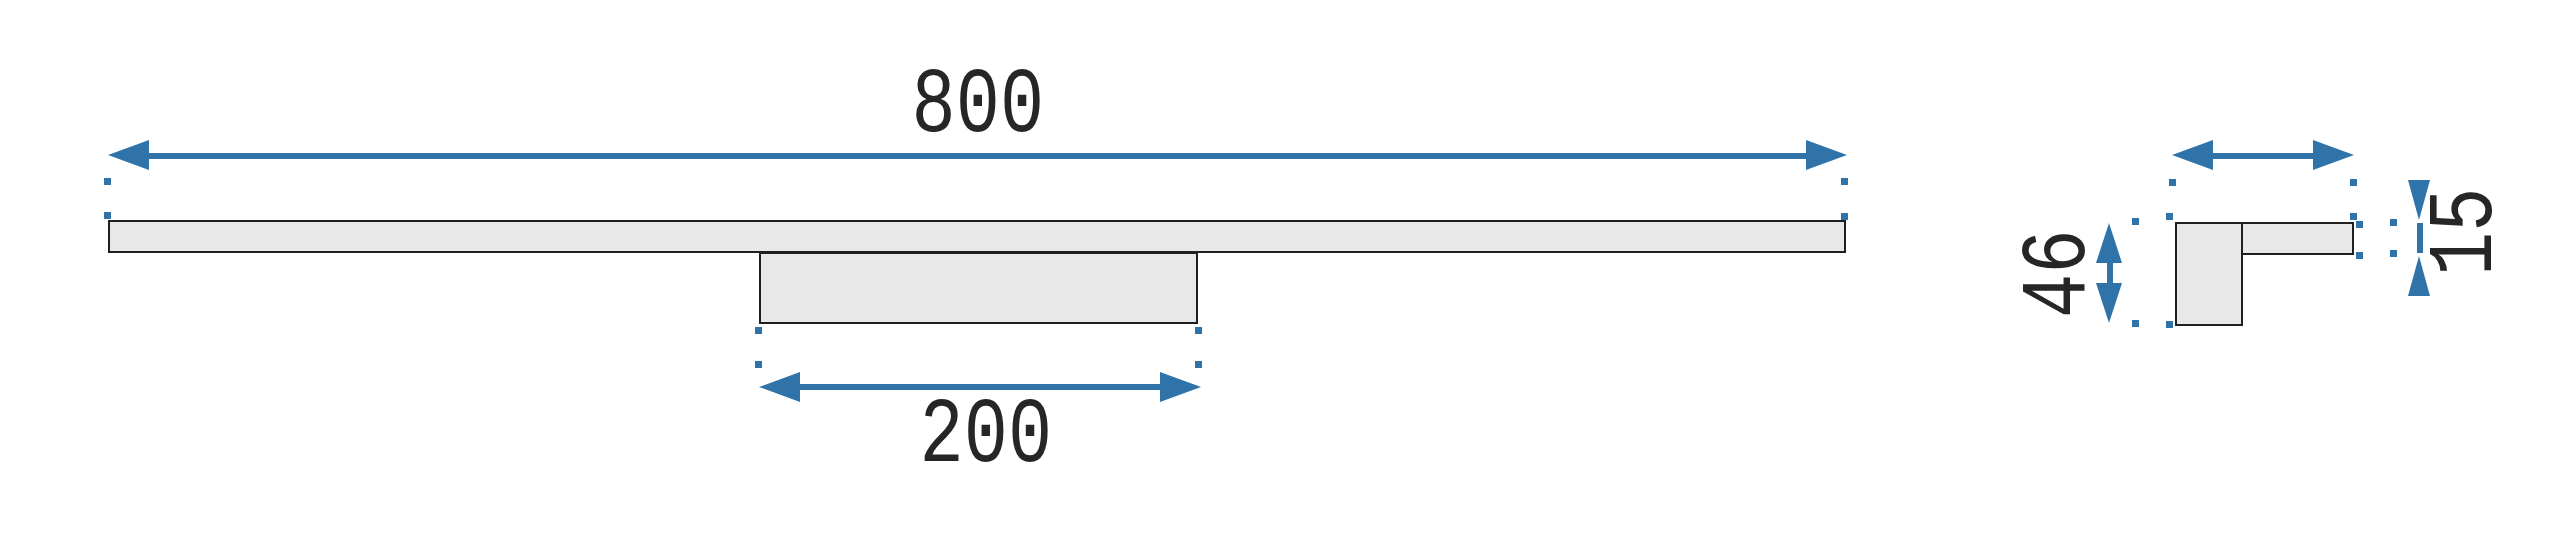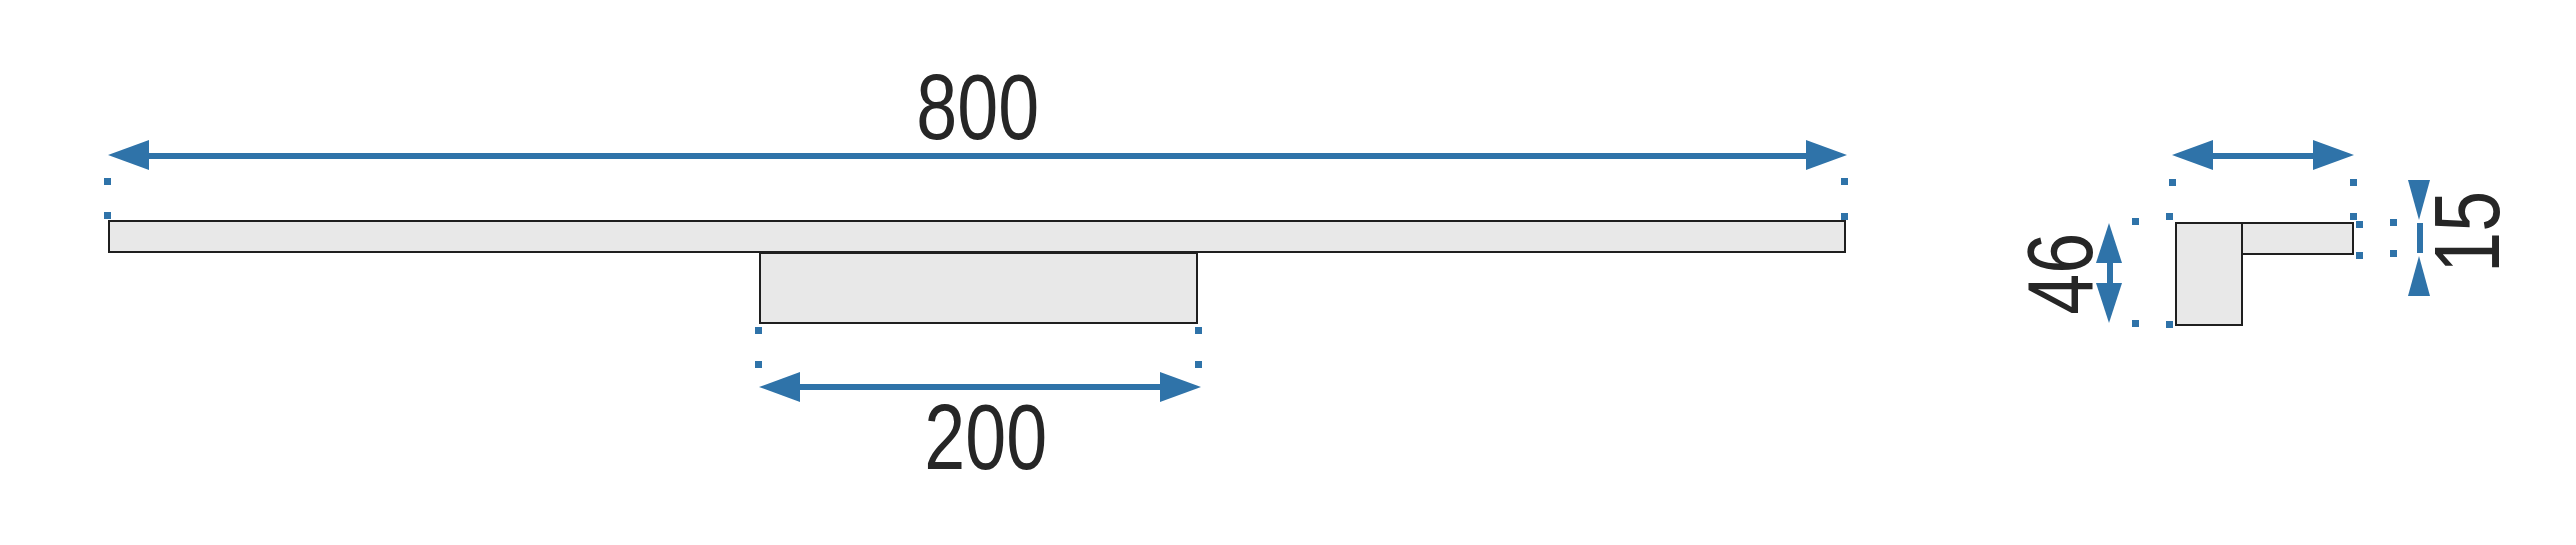--- a/index.html
+++ b/index.html
@@ -10,21 +10,21 @@
     --background: #ffffff;
   }
   * { margin: 0; padding: 0; box-sizing: border-box; }
   html, body { background: var(--background); }
   .canvas {
     position: relative;
     width: 2576px;
     height: 481px;
     background: var(--background);
     overflow: hidden;
-    font-family: Liberation Sans, sans-serif;
+    font-family: Liberation Mono, monospace;
   }
   
   .shape {
     position: absolute;
     background: var(--shape-fill);
     border: 2px solid var(--shape-stroke);
   }
   
   .shaft {
     position: absolute;

